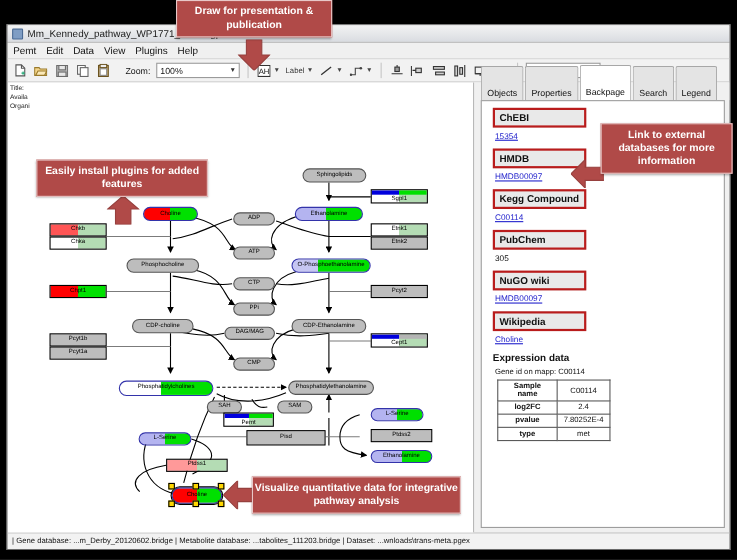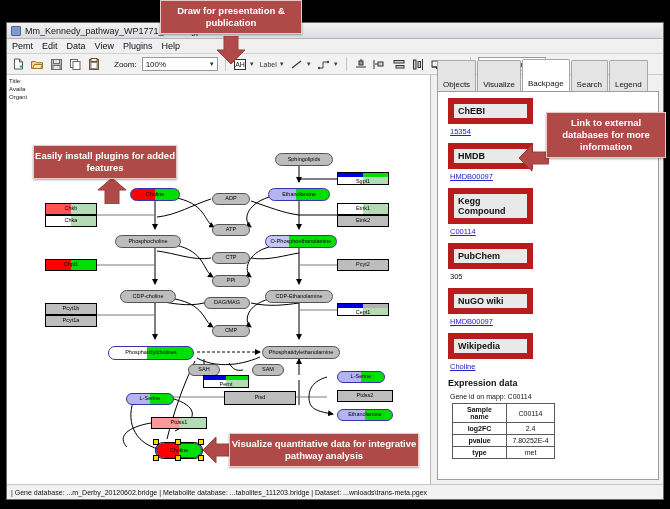--- a/index.html
+++ b/index.html
@@ -83,21 +83,21 @@
     font-size:8px; padding:18px 5px 1px; border:1px solid #a7a7a7; border-bottom:none;
     background:#e4e4e4; color:#111; border-radius:2px 2px 0 0; line-height:11px;
   }
   .side-tab.active{background:#ffffff; padding-bottom:2px;}
   #side-content{
     flex:1; margin:0 4px 4px 6px; background:#fff; border:1px solid #9d9d9d;
     overflow:hidden; padding:6px 0 0 0; position:relative;
   }
   .bp-box{
     margin:0 10px 1px 10px;
-    border:6px solid #b91c1c; background:#e9e9e9;
+    border:2px solid #b91c1c; background:#e9e9e9;
     font-size:9px; font-weight:bold; color:#111;
     padding:2px 4px;
     width:85px;
   }
   .bp-link{
     margin:3px 0 7px 12px; font-size:7.5px; color:#2222cc;
     text-decoration:underline; display:block;
   }
   .bp-plain{margin:3px 0 7px 12px; font-size:7.5px; color:#111; display:block;}
   .bp-head{margin:4px 0 5px 10px; font-size:9px; font-weight:bold; color:#111;}
@@ -456,40 +456,40 @@
           </div>
           <div class="node gene" style="left: 196px; top: 300px; width: 46px; height: 13px; background: linear-gradient(to right, rgb(255, 255, 255) 0px, rgb(255, 255, 255) 50%, rgb(180, 220, 180) 50%, rgb(180, 220, 180) 100%); align-items: flex-end;">
             <div style="position: absolute; left: 0px; top: 0px; width: 100%; height: 4px; background: linear-gradient(to right, rgb(0, 0, 221) 0px, rgb(0, 0, 221) 50%, rgb(0, 224, 0) 50%, rgb(0, 224, 0) 100%);"></div>
             <span class="nodelabel">Pemt</span>
           </div>
           <div class="node gene" style="left: 144px; top: 342px; width: 56px; height: 12px; background: linear-gradient(to right, rgb(255, 153, 153) 0px, rgb(255, 153, 153) 50%, rgb(180, 220, 180) 50%, rgb(180, 220, 180) 100%);">
             <span class="nodelabel">Ptdss1</span>
           </div>
         </div>
 
-      <div class="callout" style="left:26px; top:70px; width:144px;">Easily install plugins for added features</div>
+      <div class="callout" style="left:26px; top:70px; width:156px;">Easily install plugins for added features</div>
       <div class="arrow-up" style="left:90px; top:103px;">
         <svg width="30" height="26" viewBox="0 0 30 26">
             <path d="M15 0 L29 12 H22 V26 H8 V12 H1 Z" fill="#b04a48" stroke="#96403e"></path>
           </svg>
       </div>
 
       <div class="callout" style="left:222px; top:358px; width:190px;">Visualize quantitative data  for integrative pathway analysis</div>
       <div class="arrow-left" style="left:196px; top:362px;">
         <svg width="30" height="26" viewBox="0 0 30 26">
             <path d="M0 13 L13 0 V7 H30 V19 H13 V26 Z" fill="#b04a48" stroke="#96403e"></path>
           </svg>
       </div>
 
     </div>
 
     <div id="side-pane">
       <div id="side-tabs">
         <span class="side-tab">Objects</span>
-        <span class="side-tab">Visualize</span>
+        <span class="side-tab">Properties</span>
         <span class="side-tab active">Backpage</span>
         <span class="side-tab">Search</span>
         <span class="side-tab">Legend</span>
       </div>
 
       <div id="side-content">
         <div id="db-list">
             <div class="bp-box">ChEBI</div>
             <span class="bp-link">15354</span>
             <div class="bp-box">HMDB</div>

